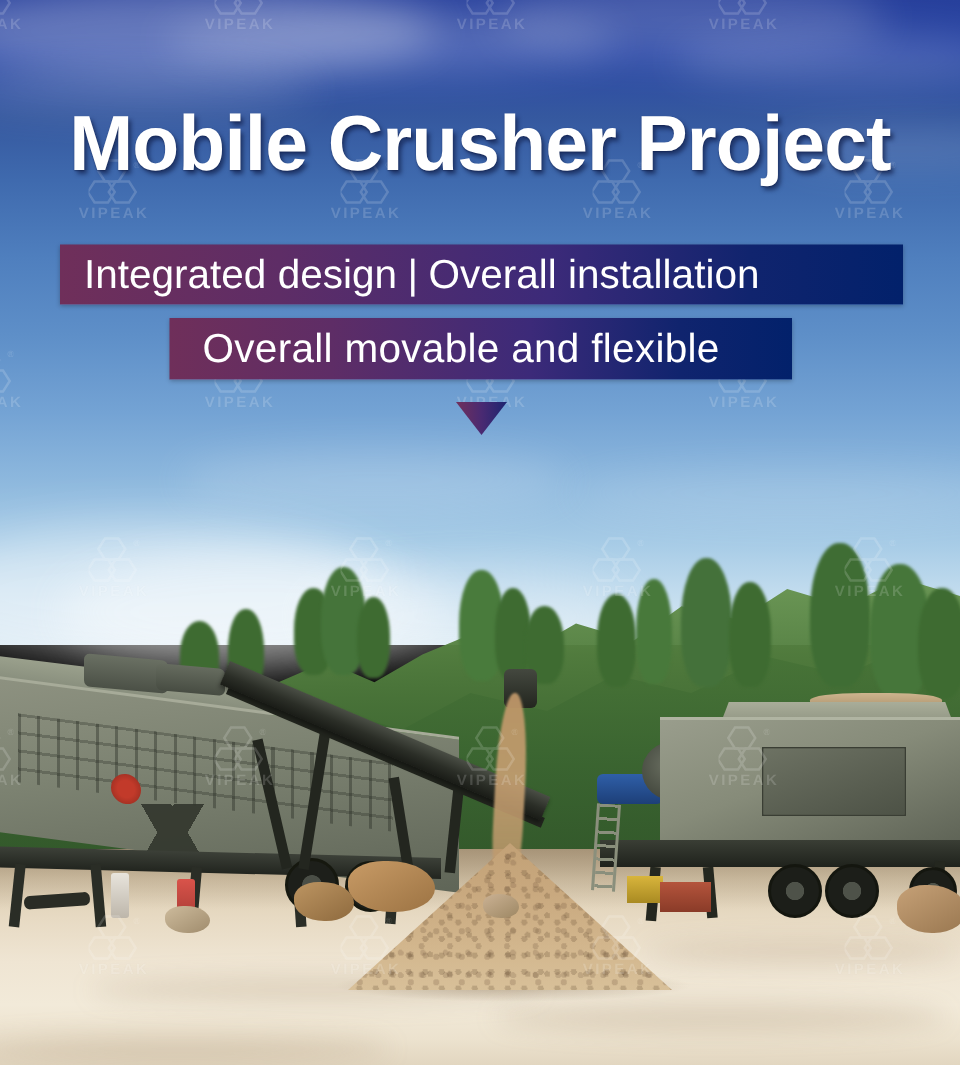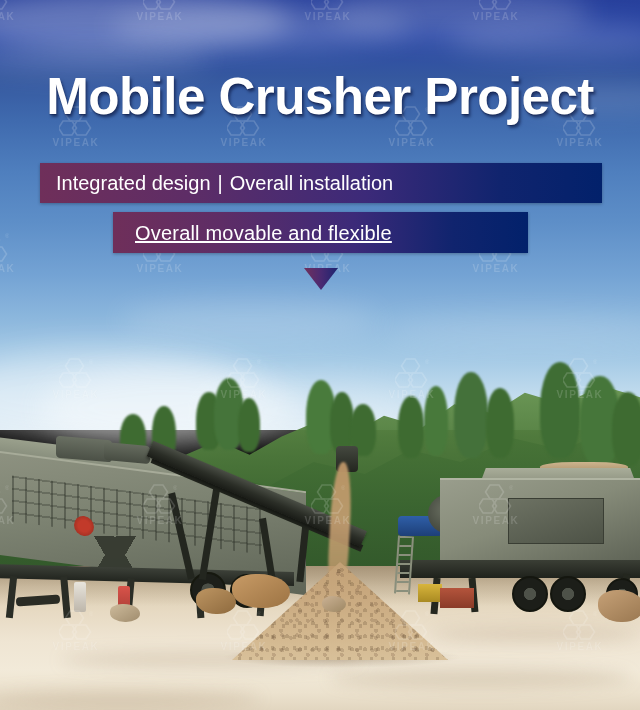--- a/index.html
+++ b/index.html
@@ -336,28 +336,28 @@
     text-shadow:2px 3px 3px rgba(10,20,60,.58), 0 1px 1px rgba(10,20,60,.45);
     white-space:nowrap;
   }
 
   .bar {
     position:absolute;
     display:flex; align-items:center;
     background:linear-gradient(to right, #6f2f5a 0%, #5e2d66 26%, #3c2a79 58%, #10246e 82%, #02216b 100%);
     color:#ffffff;
     font-family:"Liberation Sans", sans-serif;
-    font-size:20px;
+    font-size:27px;
     line-height:1;
     white-space:nowrap;
     box-shadow:0 1px 3px rgba(0,0,0,.28);
   }
   .bar1 { left:40px;  top:163px; width:562px; height:40px; padding-left:16px; }
   .bar2 { left:113px; top:212px; width:415px; height:41px; padding-left:22px; }
-  .bar2-inner { letter-spacing:.2px;text-decoration:underline; }
+  .bar2-inner { letter-spacing:.2px; }
   .bar-sep { padding:0 7px; }
   .arrow-grad {
     position:absolute; left:304px; top:268px; width:34px; height:22px;
     background:linear-gradient(to right, #70305c 0%, #4a2a72 50%, #1c2470 100%);
     clip-path:polygon(0% 0%, 100% 0%, 50% 100%);
   }
 </style>
 </head>
 <body>
 

